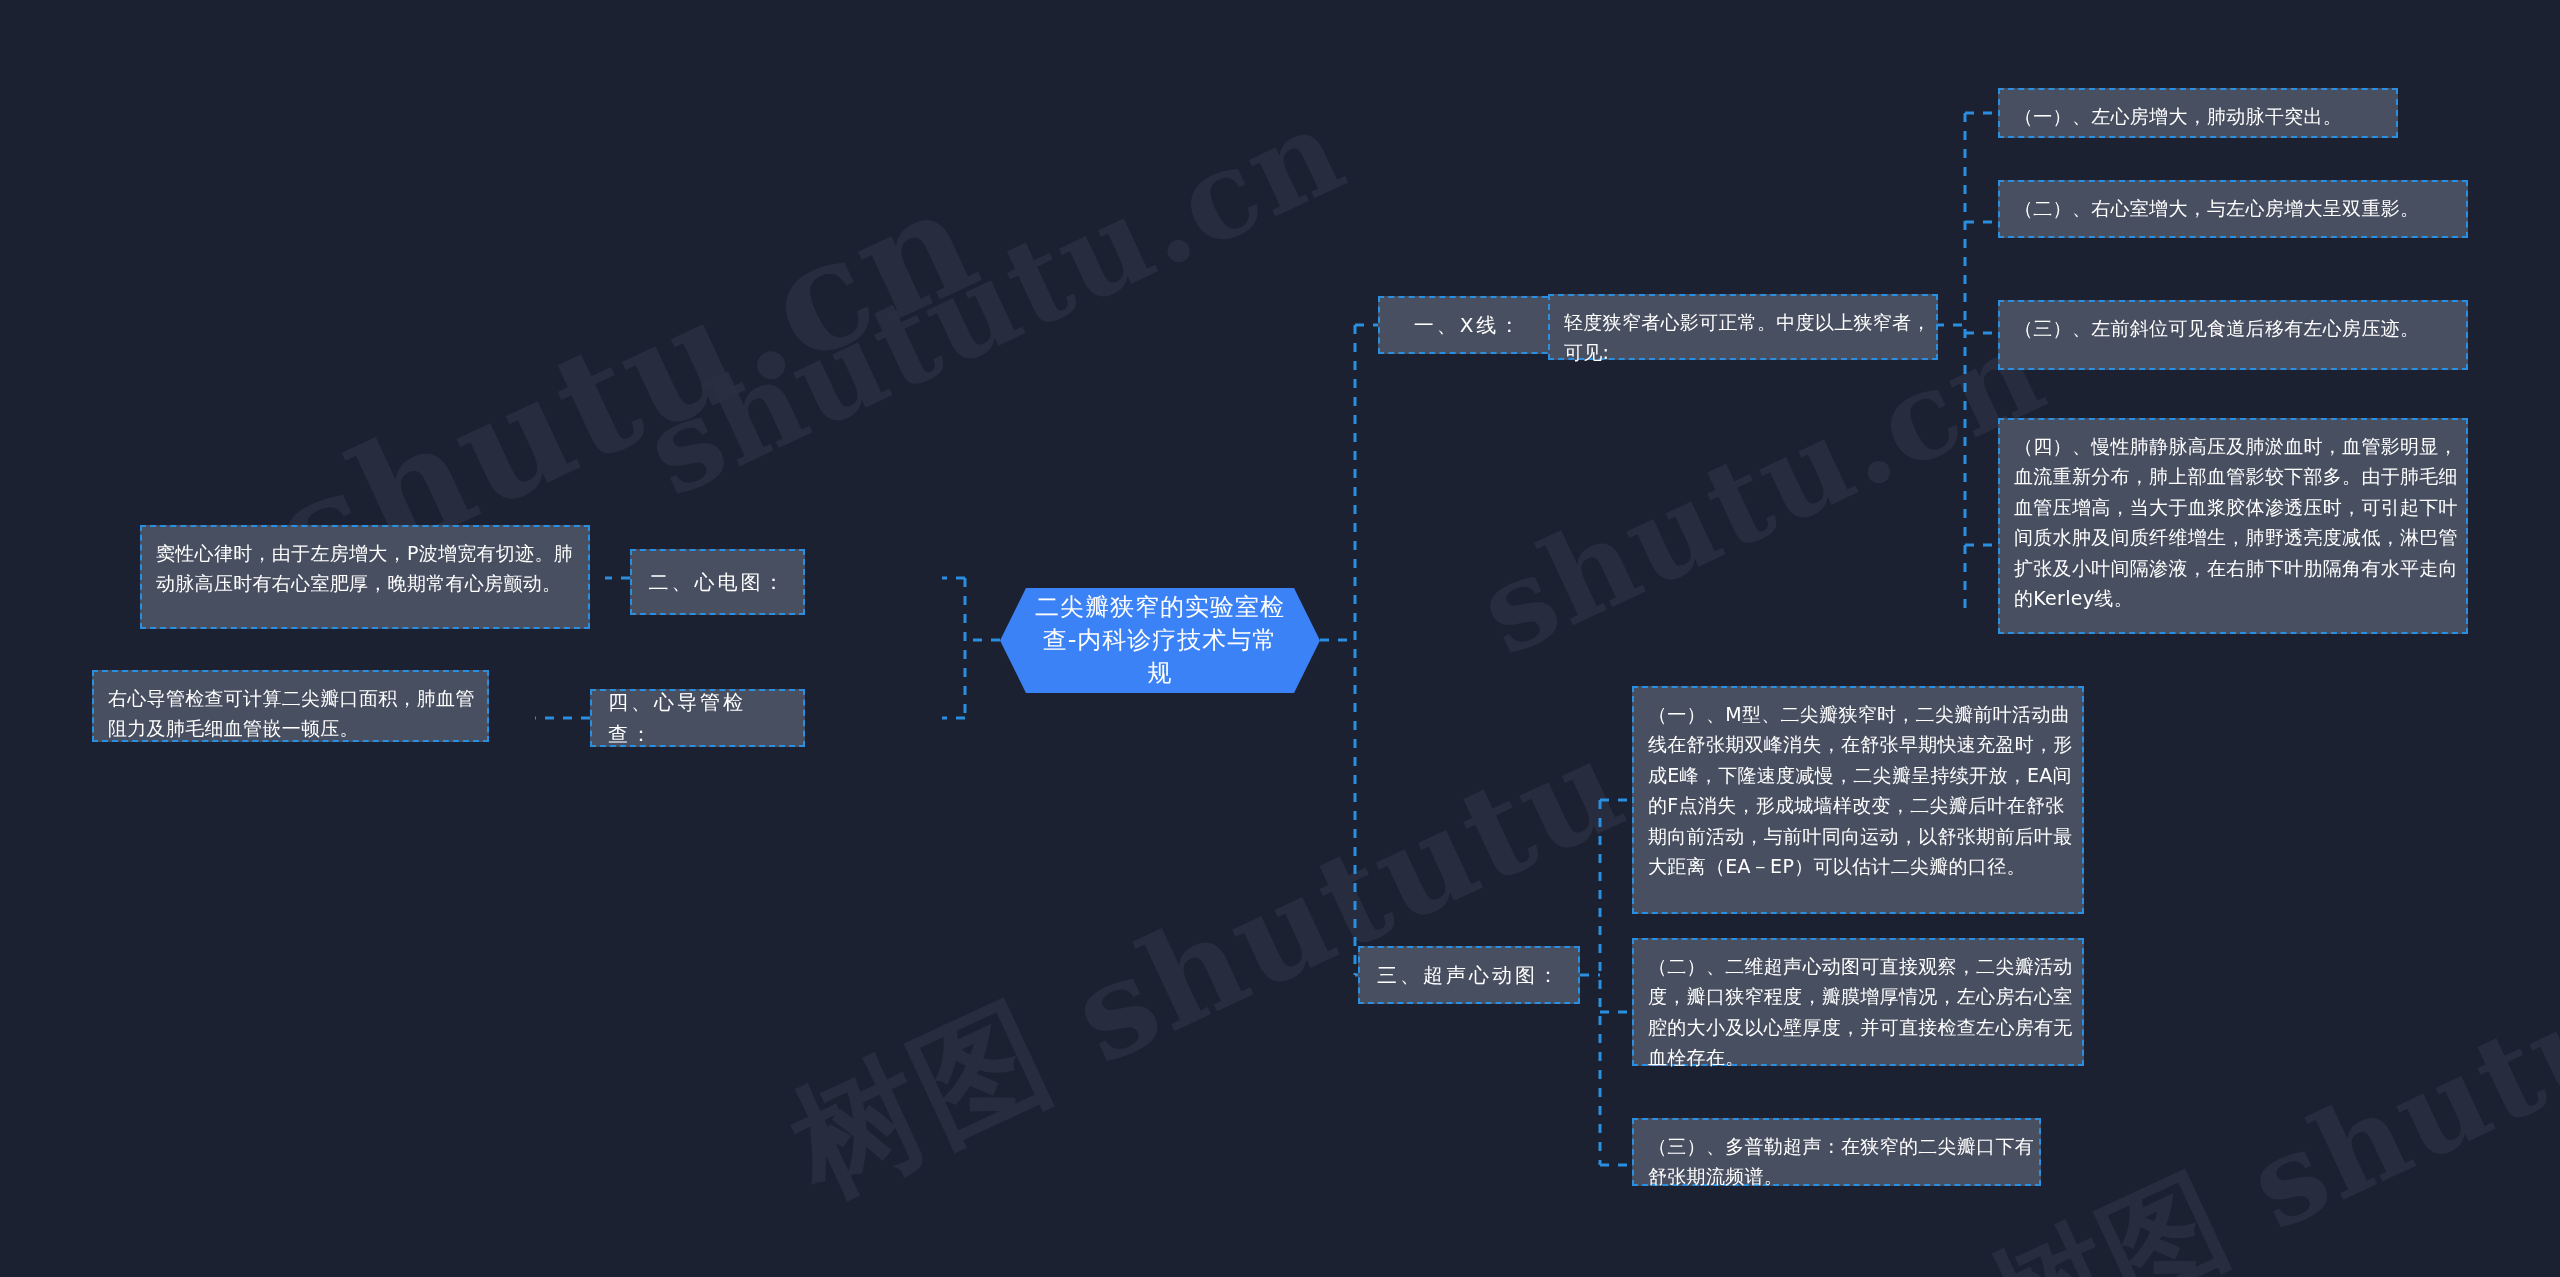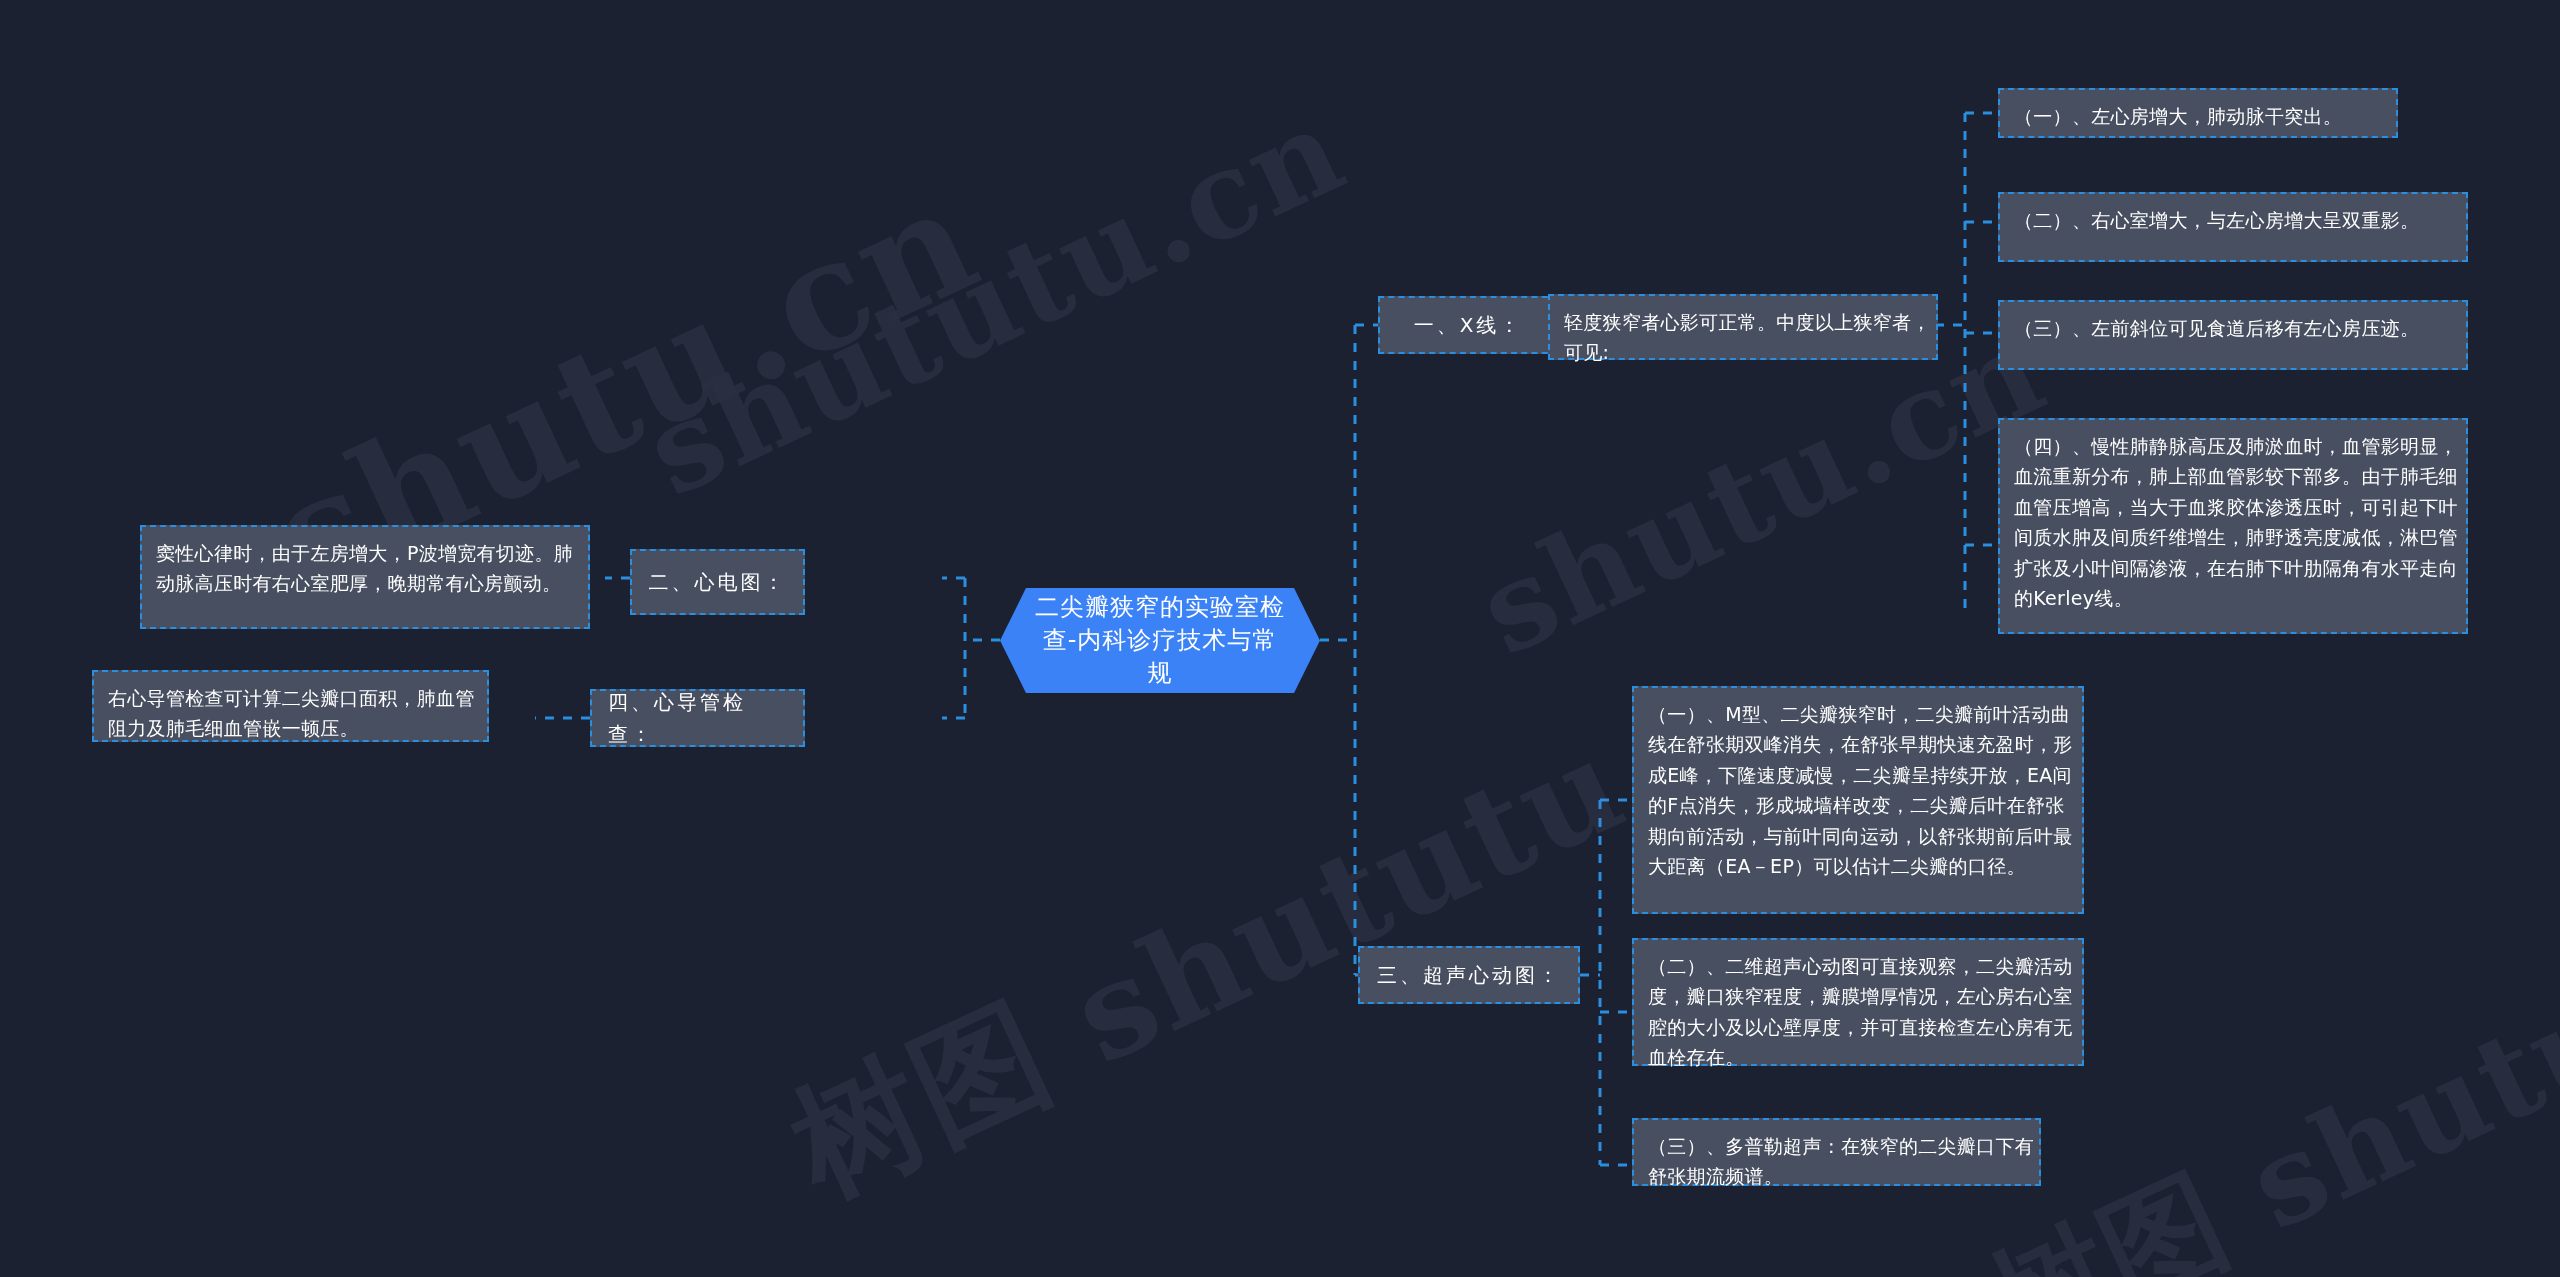--- a/index.html
+++ b/index.html
@@ -152,21 +152,21 @@
   </div>
 
   <div class="node leaf" style="left:1548px; top:294px; width:390px; height:66px;">
     <span>轻度狭窄者心影可正常。中度以上狭窄者，可见:</span>
   </div>
 
   <div class="node leaf" style="left:1998px; top:88px; width:400px; height:50px;">
     <span>（一）、左心房增大，肺动脉干突出。</span>
   </div>
 
-  <div class="node leaf" style="left:1998px; top:192px; width:470px; height:70px;">
+  <div class="node leaf" style="left:1998px; top:180px; width:470px; height:58px;">
     <span>（二）、右心室增大，与左心房增大呈双重影。</span>
   </div>
 
   <div class="node leaf" style="left:1998px; top:300px; width:470px; height:70px;">
     <span>（三）、左前斜位可见食道后移有左心房压迹。</span>
   </div>
 
   <div class="node leaf" style="left:1998px; top:418px; width:470px; height:216px;">
     <span>（四）、慢性肺静脉高压及肺淤血时，血管影明显，血流重新分布，肺上部血管影较下部多。由于肺毛细血管压增高，当大于血浆胶体渗透压时，可引起下叶间质水肿及间质纤维增生，肺野透亮度减低，淋巴管扩张及小叶间隔渗液，在右肺下叶肋隔角有水平走向的Kerley线。</span>
   </div>

